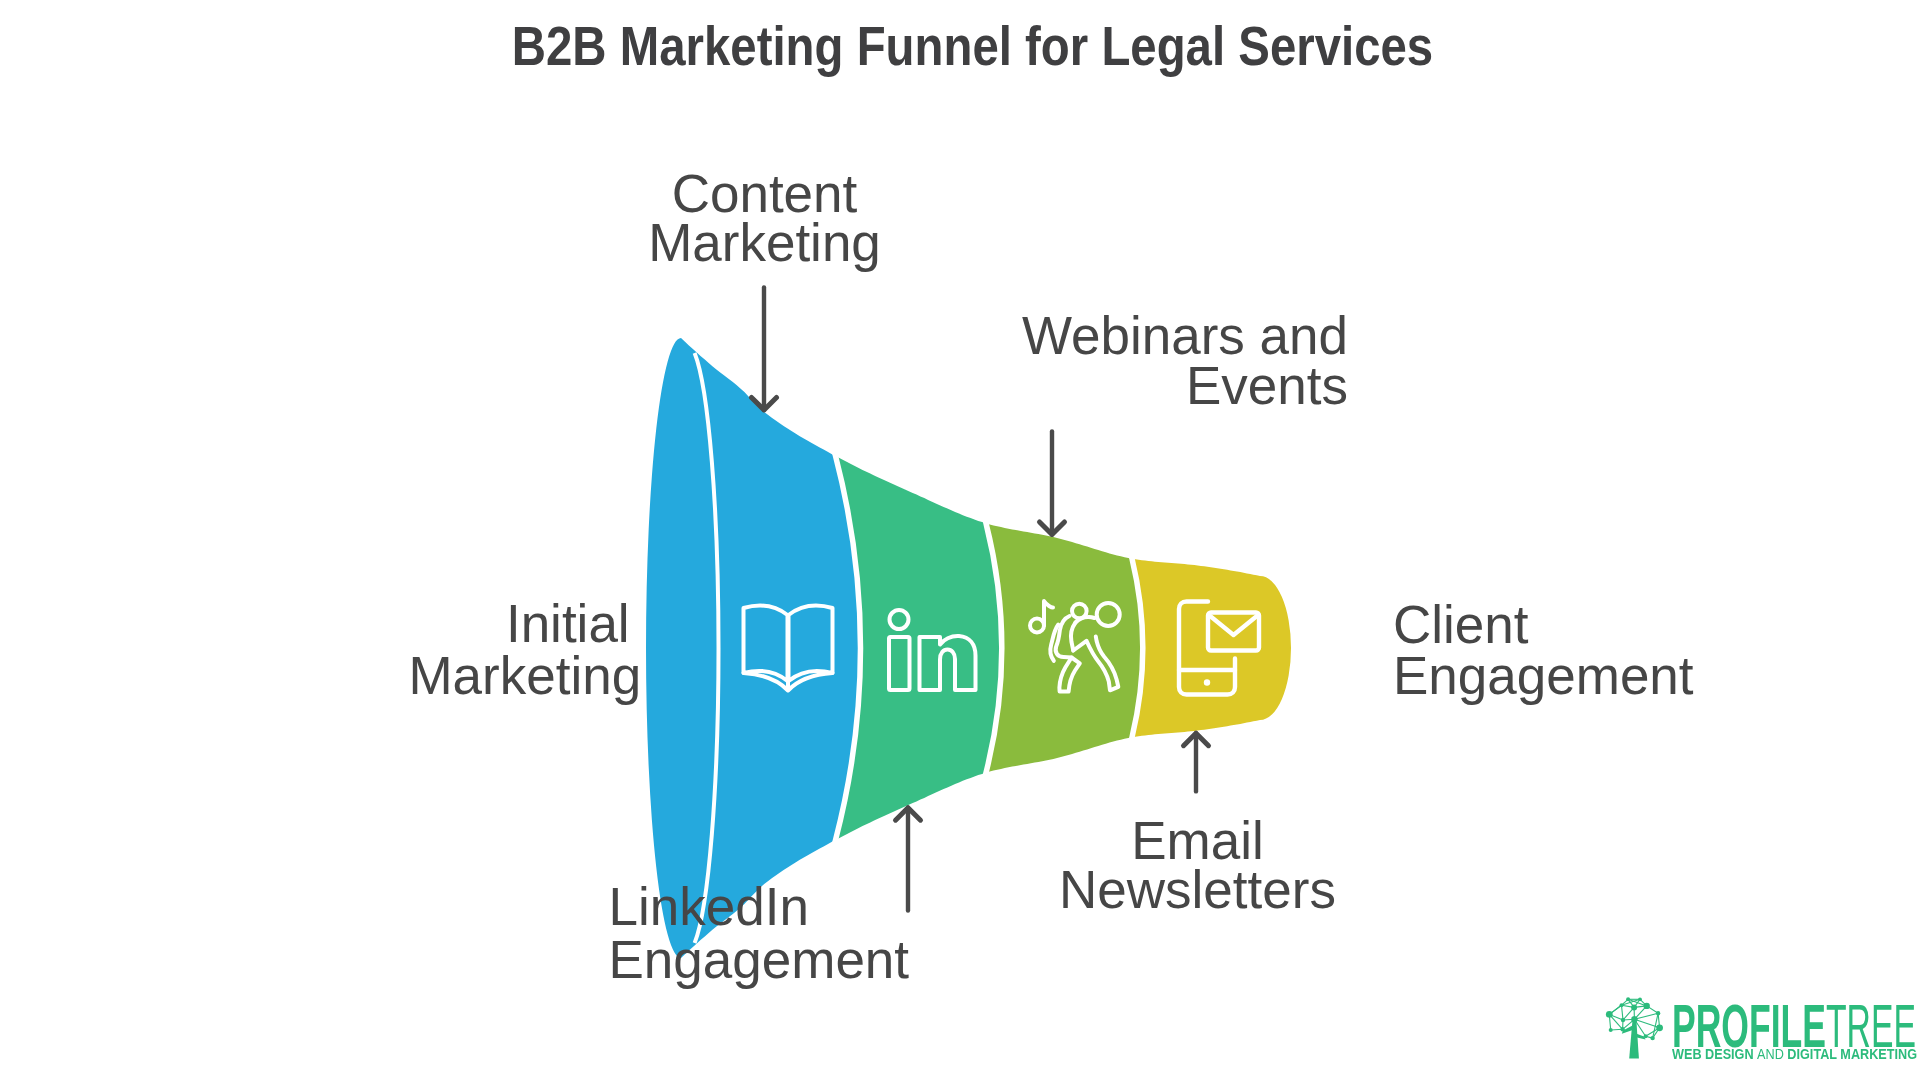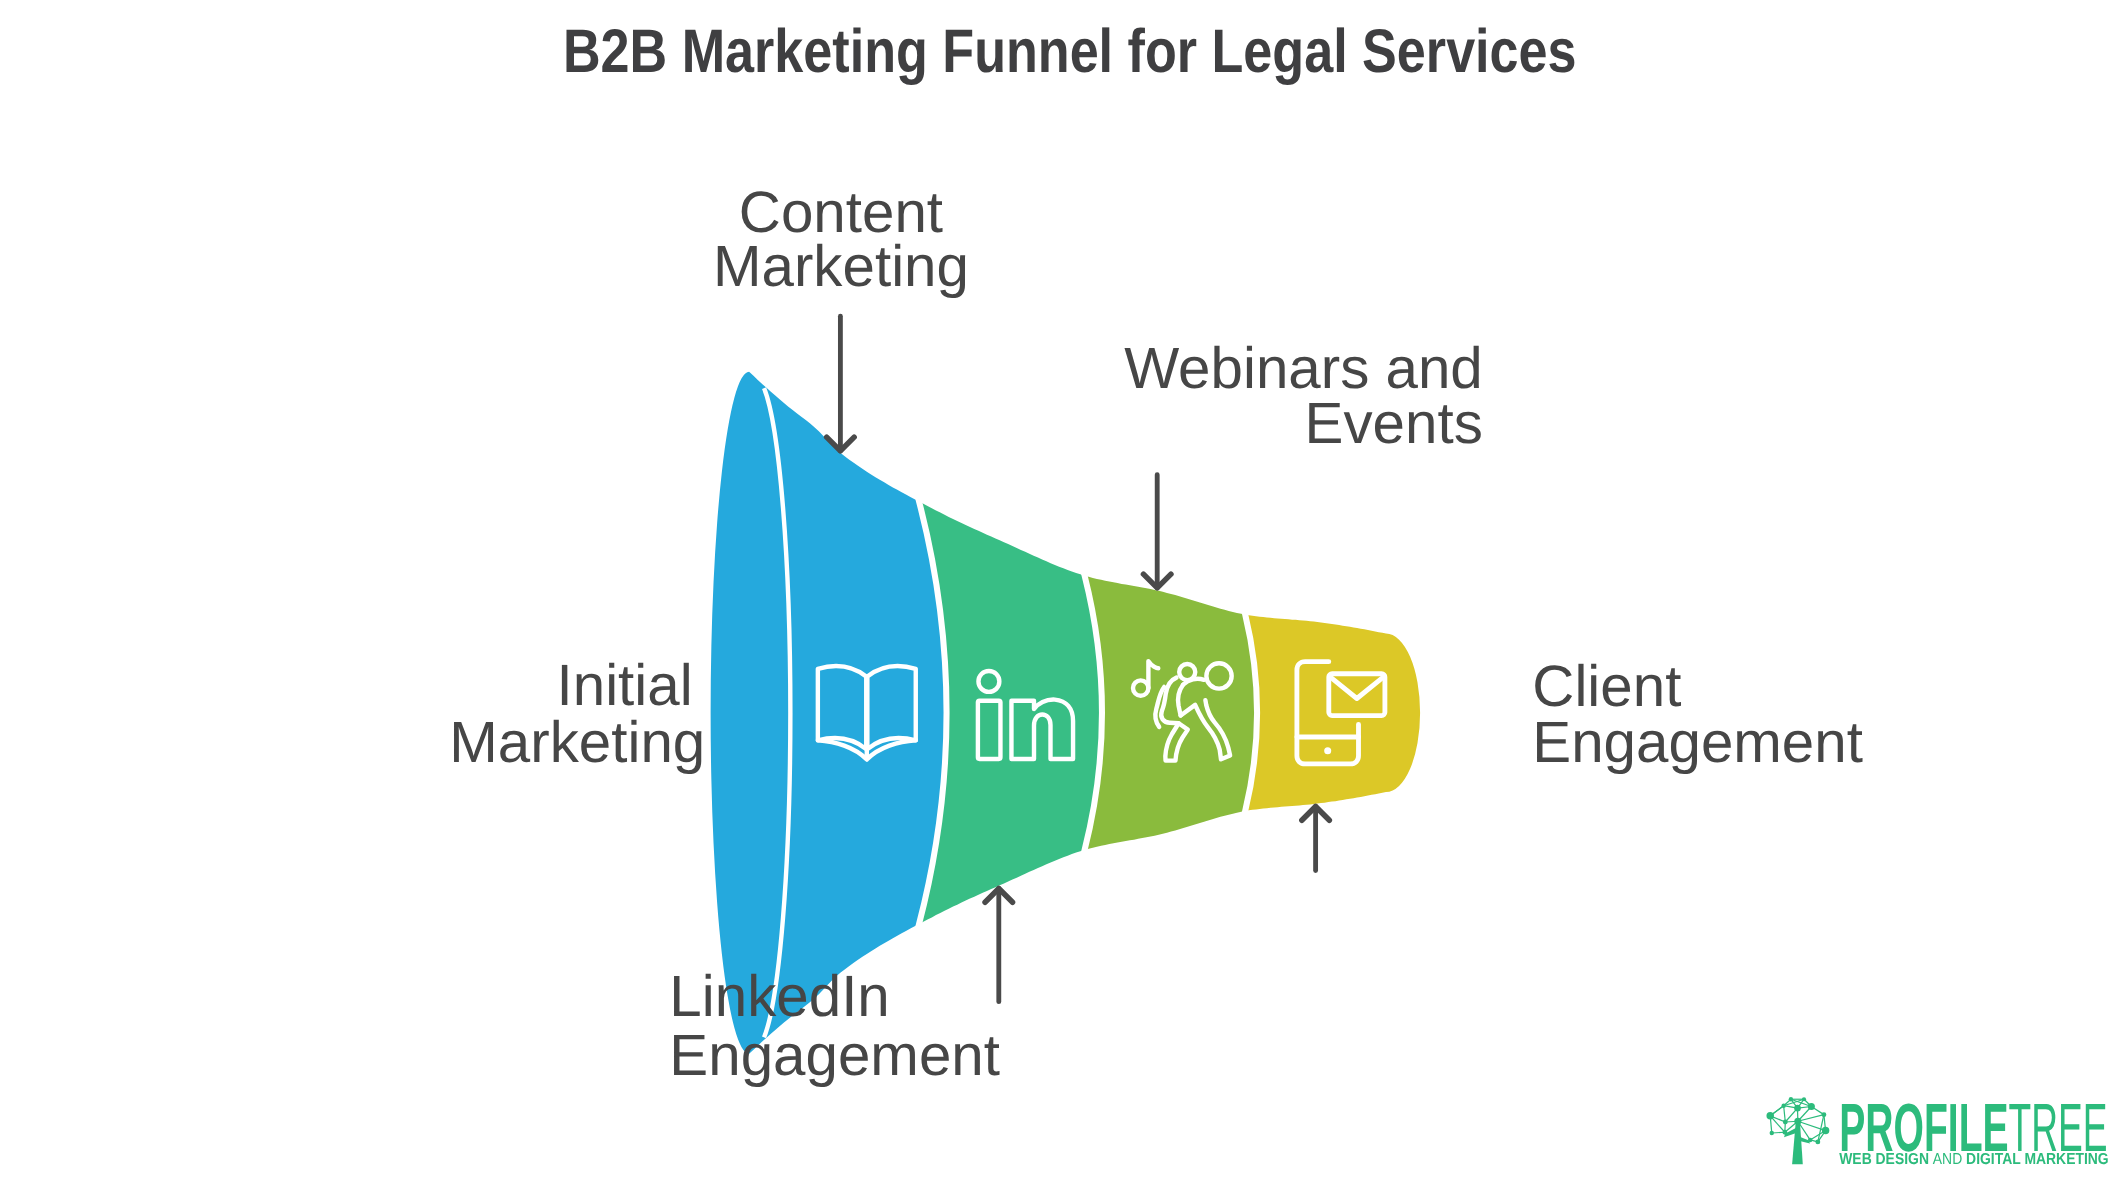--- a/index.html
+++ b/index.html
@@ -124,13 +124,14 @@
 <text x="1652" y="1046.5" font-family="Liberation Sans, sans-serif" font-size="62" font-weight="bold" fill="#2cbb7c" textLength="154" lengthAdjust="spacingAndGlyphs">PROFILE</text>
 <text x="1806" y="1046.5" font-family="Liberation Sans, sans-serif" font-size="62" fill="#2cbb7c" textLength="90" lengthAdjust="spacingAndGlyphs">TREE</text>
 <text x="1652" y="1058.5" font-family="Liberation Sans, sans-serif" font-size="14.5" font-weight="bold" fill="#2cbb7c" textLength="245" lengthAdjust="spacingAndGlyphs">WEB DESIGN <tspan font-weight="normal">AND</tspan> DIGITAL MARKETING</text>
 </svg>
 <div class="lbl" style="top:168.7px;left:444.5px;width:600px;text-align:center;line-height:49.8px;">Content<br>Marketing</div>
 <div class="lbl" style="top:311.0px;left:728px;width:600px;text-align:right;line-height:49.8px;">Webinars and<br>Events</div>
 <div class="lbl" style="top:599.4px;left:247.79999999999995px;width:600px;text-align:center;line-height:50px;">Initial</div>
 <div class="lbl" style="top:651.3px;left:204.8px;width:600px;text-align:center;line-height:50px;">Marketing</div>
 <div class="lbl" style="top:600.1px;left:1373px;text-align:left;line-height:50.8px;">Client<br>Engagement</div>
 <div class="lbl" style="top:881px;left:588.5px;width:600px;text-align:left;line-height:52.6px;">LinkedIn<br>Engagement</div>
+<div class="lbl" style="top:817.3px;left:877.5px;width:600px;text-align:center;line-height:48.2px;">Email<br>Newsletters</div>
 </div>
 
 </body></html>

